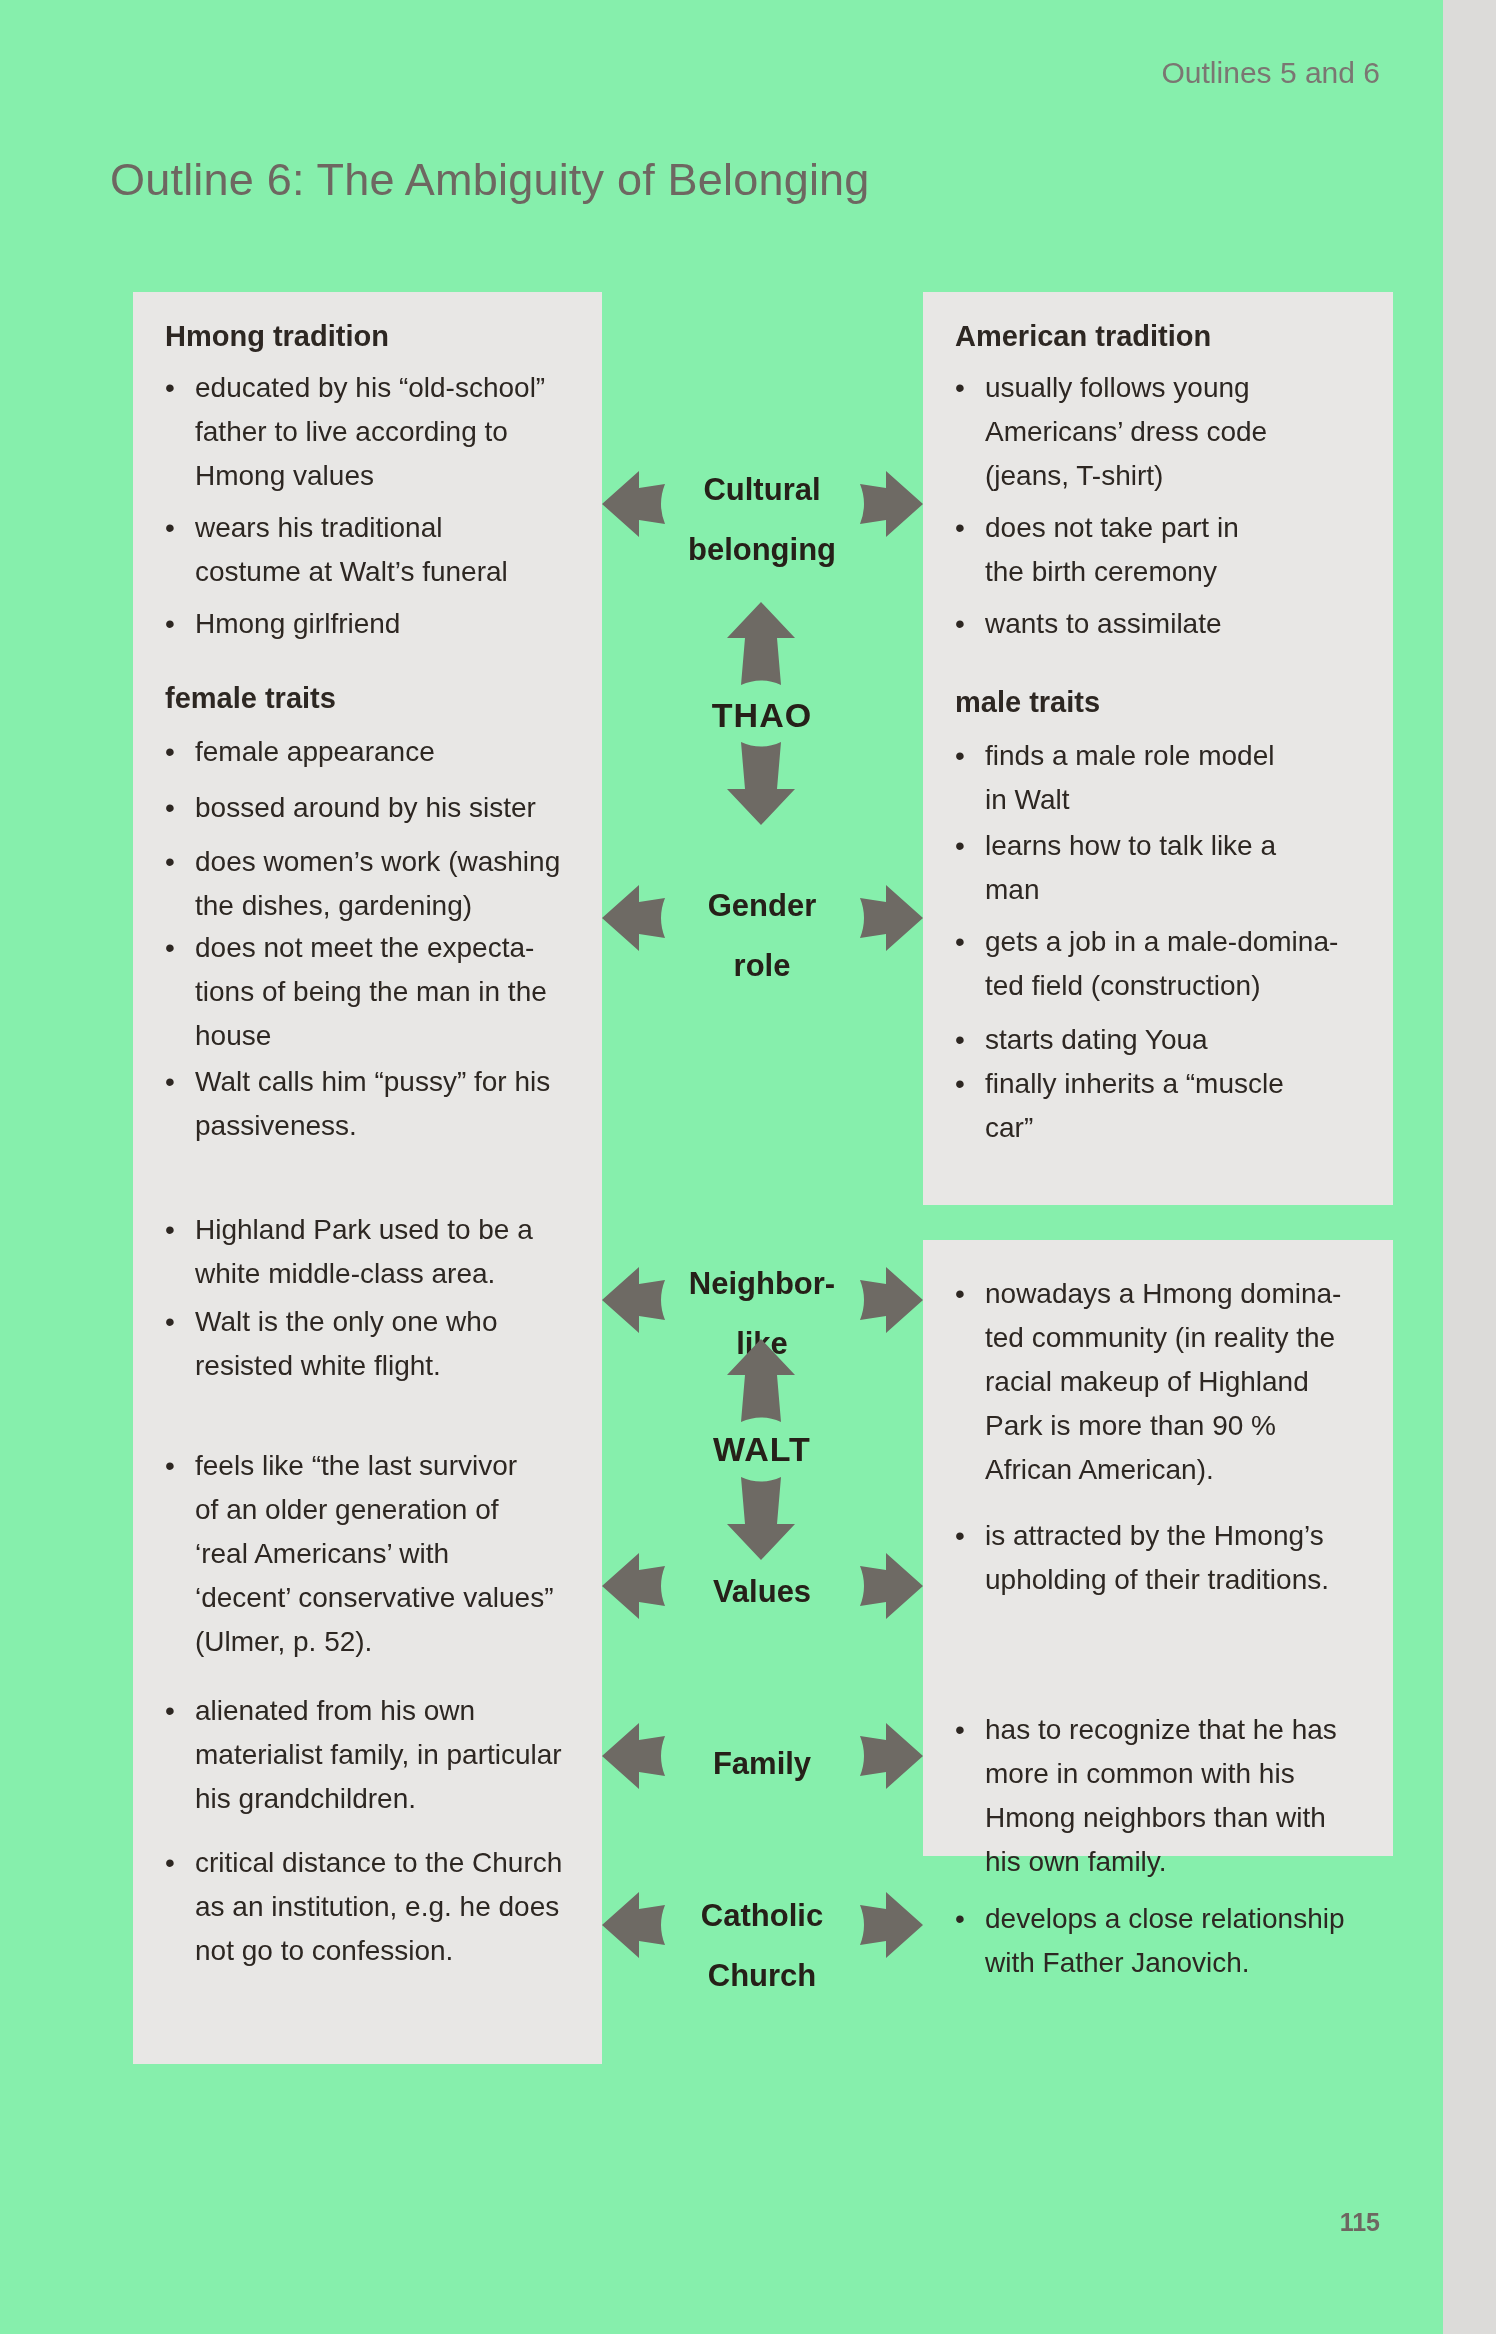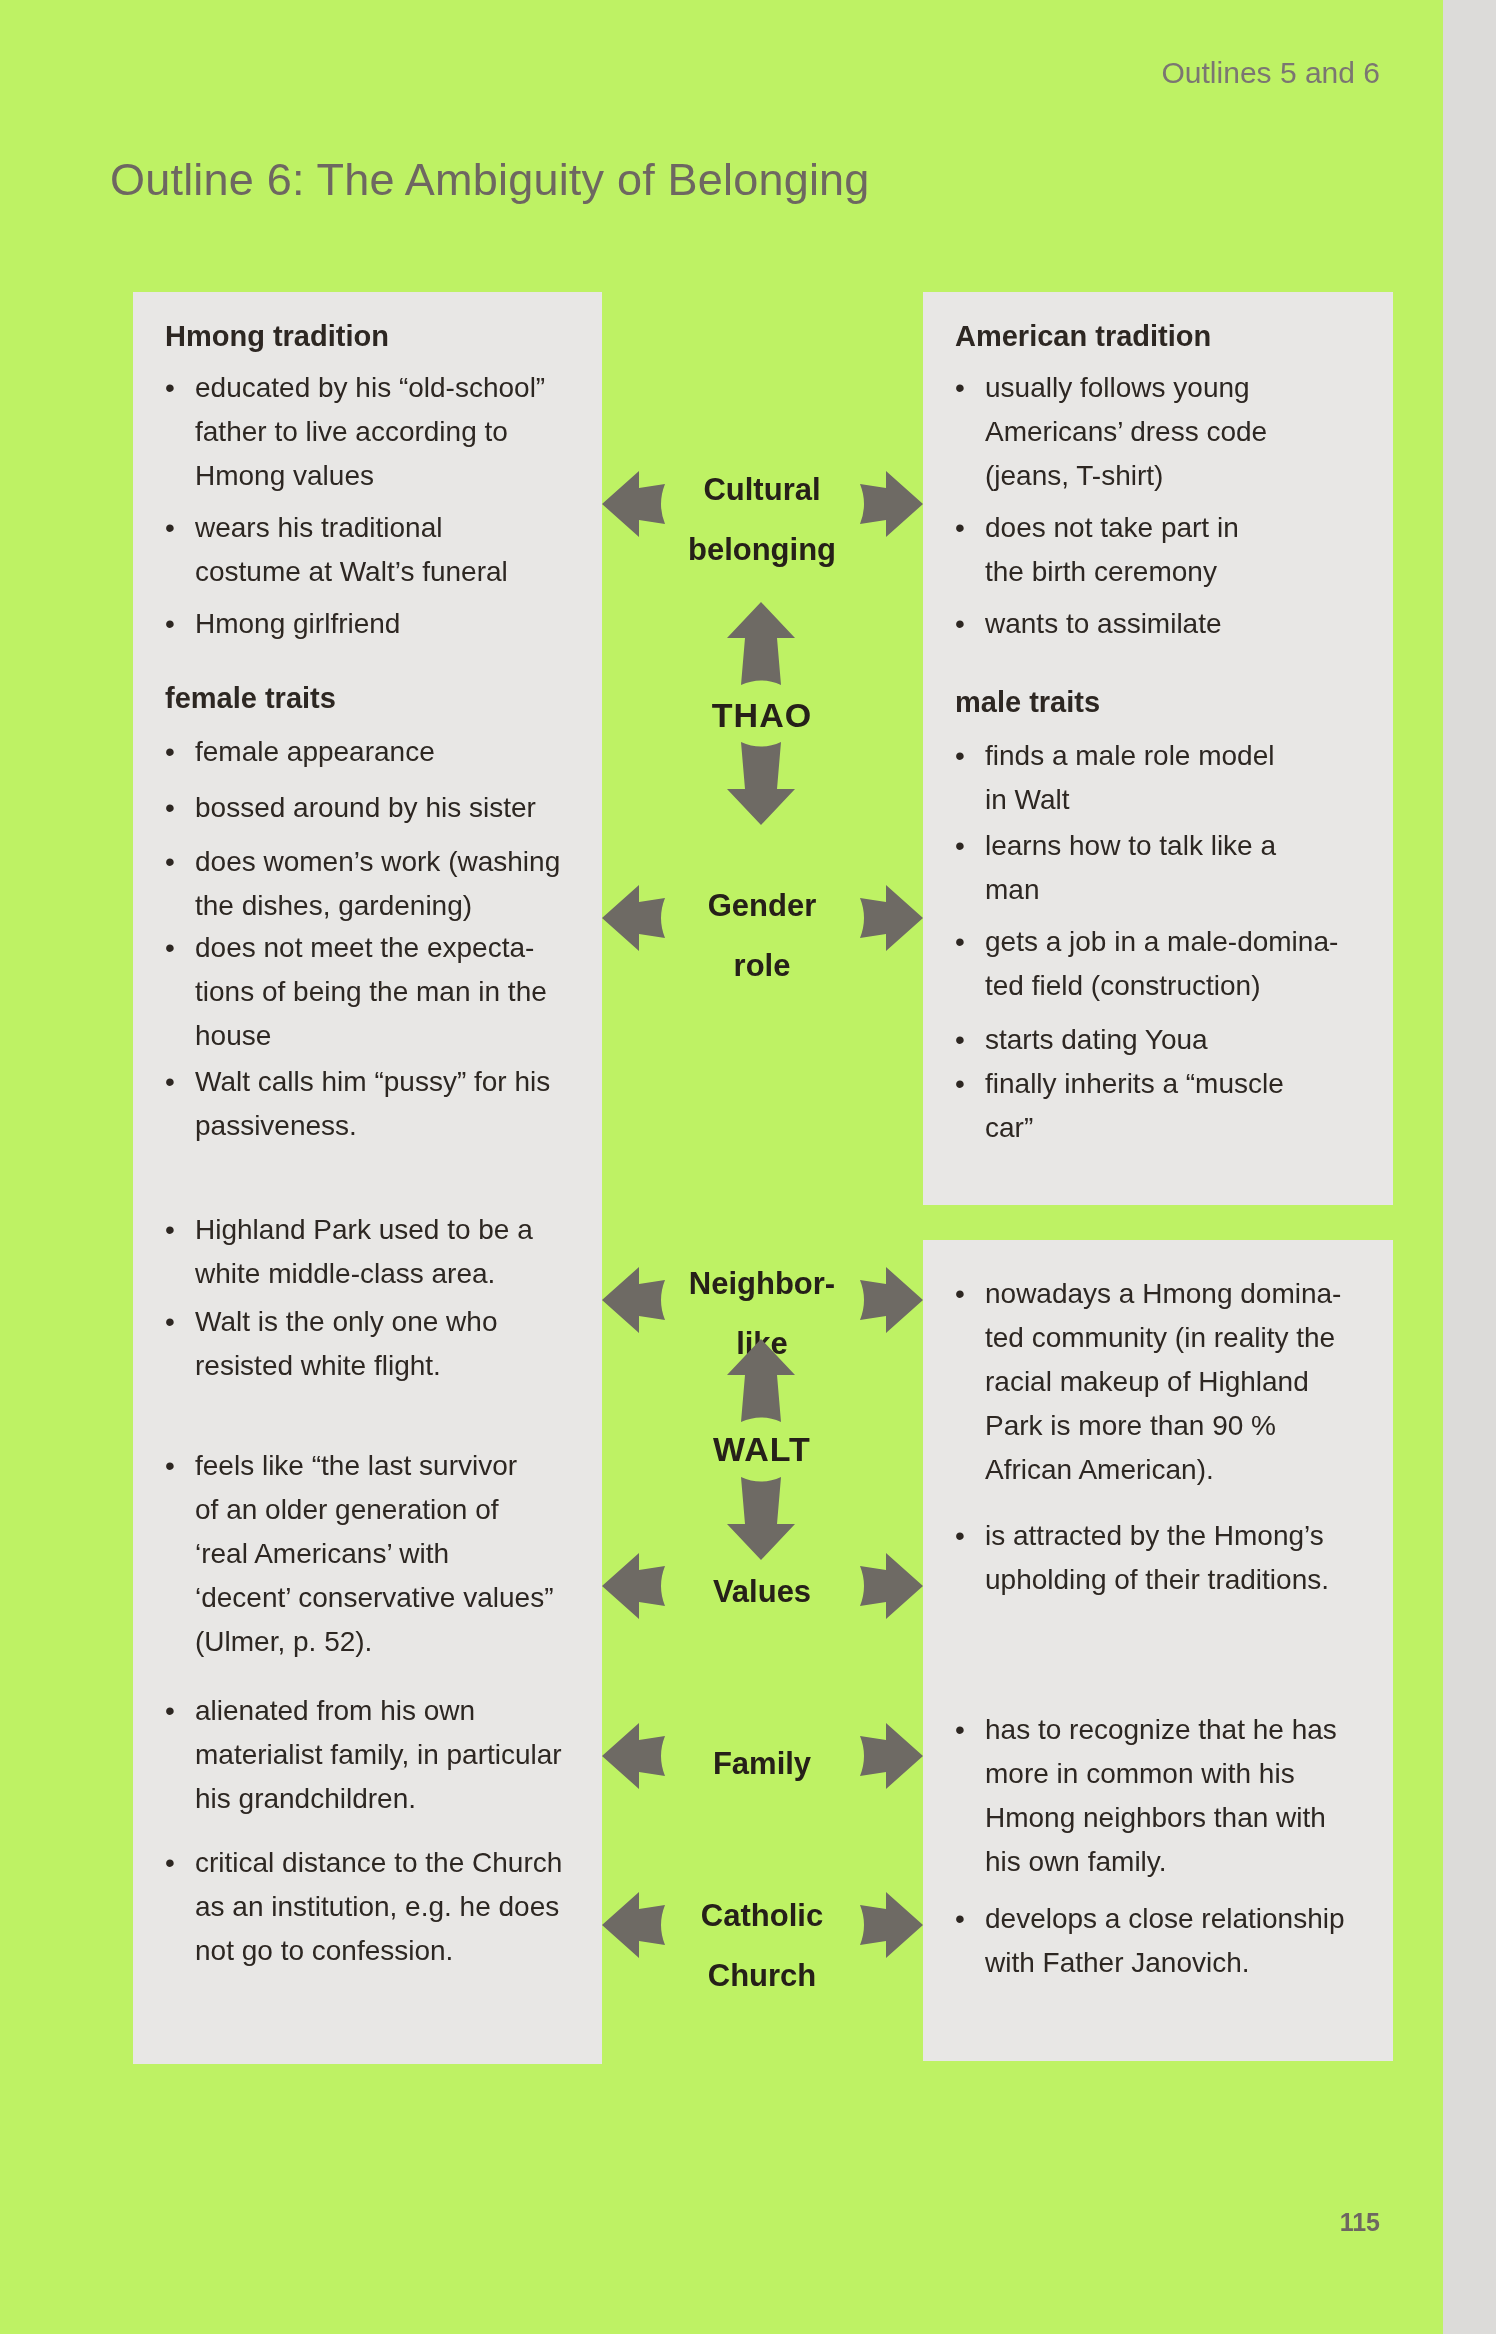--- a/index.html
+++ b/index.html
@@ -1,37 +1,37 @@
 <!DOCTYPE html>
 <html><head>
 <meta charset="utf-8">
 <style>
   html,body { margin:0; padding:0; background:#ffffff; }
   #page {
-    position:relative; width:1496px; height:2334px; background:#bef264;
+    position:relative; width:1496px; height:2334px; background:#86efac;
     font-family:"Liberation Sans", sans-serif; color:#2d2722; overflow:hidden;
   }
   .edge-strip { position:absolute; top:0; right:0; width:53px; height:2334px; background:#dcdbd9; }
   .running-head {
     position:absolute; top:56px; left:0; width:1380px; text-align:right;
     font-size:30px; color:#7b7672;
   }
   .doc-title {
     position:absolute; top:154px; left:110px; font-size:45px; color:#6e6761;
     letter-spacing:0.2px;
   }
   .page-num {
     position:absolute; top:2208px; left:980px; width:400px; text-align:right;
     font-size:25px; font-weight:bold; color:#6e6761;
   }
   .box { position:absolute; background:#e8e7e5; }
   .box-tl { left:133px; top:292px;  width:469px; height:913px; }
   .box-tr { left:923px; top:292px;  width:470px; height:913px; }
   .box-bl { left:133px; top:1176px; width:469px; height:888px; }
-  .box-br { left:923px; top:1240px; width:470px; height:821px; }
+  .box-br { left:923px; top:1240px; width:470px; height:616px; }
   .bh {
     position:absolute; left:32px; margin:0; font-size:29px; font-weight:bold;
     line-height:44px; white-space:pre;
   }
   .bullet { position:absolute; left:32px; display:flex; align-items:flex-start;justify-content:center; }
   .dot { width:30px; flex:0 0 30px; font-size:28px; line-height:44px; }
   .dot::before { content:"•"; }
   .bt { font-size:28px; line-height:44px; white-space:pre; }
   .clabel {
     position:absolute; left:662px; width:200px; text-align:center;

